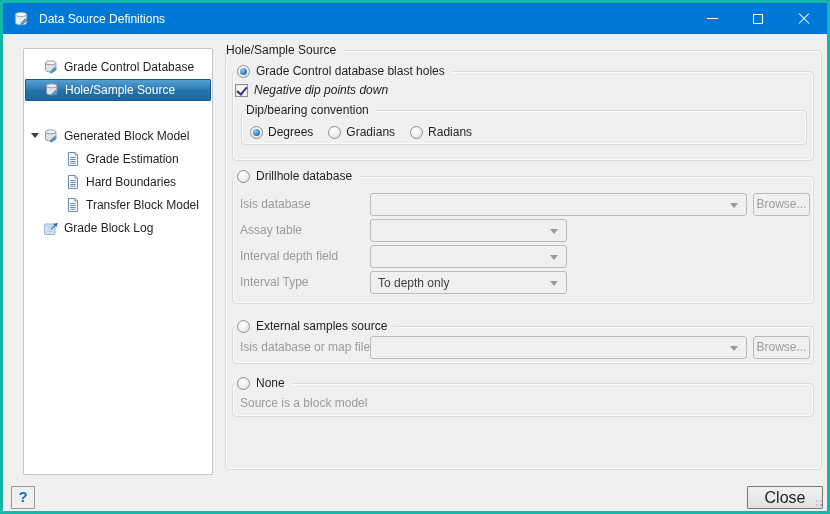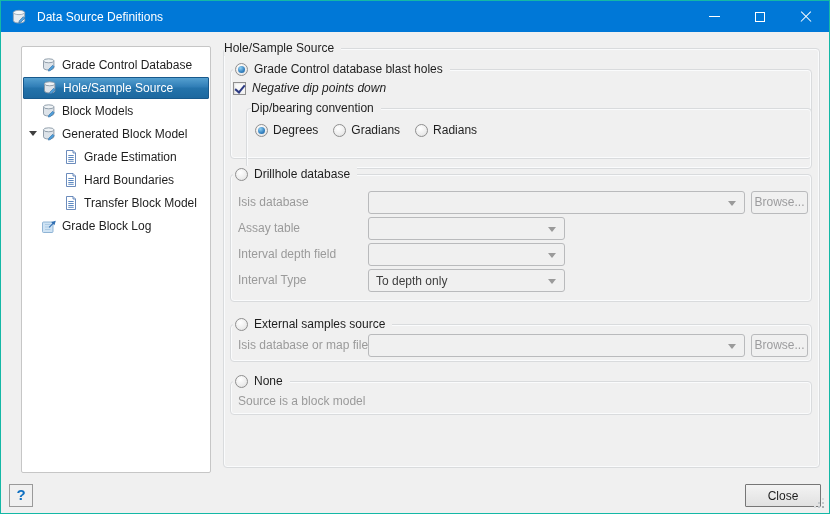--- a/index.html
+++ b/index.html
@@ -1,20 +1,20 @@
 <!DOCTYPE html>
 <html><head>
 <meta charset="utf-8">
 <style>
   html,body { margin:0; padding:0; background:#444; }
   * { box-sizing:border-box; }
   .window {
     position:relative; width:830px; height:514px;
     background:#f0f0f0;
-    border:1px solid #14b8a6;
+    border:3px solid #14b8a6;
     font-family:"Liberation Sans","DejaVu Sans",sans-serif;
     font-size:12px; color:#1e1e1e;
     overflow:hidden;
     padding-left:10px;
   }
   
   .titlebar {
     position:absolute; left:0; top:0; width:100%; height:31px;
     background:#0078d7; display:flex; align-items:center;
   }
@@ -110,21 +110,21 @@
   .help-btn {
     position:absolute; left:8px; top:483px; width:24px; height:23px;
     background:#f0f0f0; border:1px solid #9a9a9a;
     color:#0e6fc1; font-weight:bold; font-size:15px;
     text-align:center; line-height:20px;
   }
   .close-btn {
     position:absolute; left:744px; top:483px; width:76px; height:23px;
     background:linear-gradient(#f3f3f3,#e1e1e1);
     border:1px solid #767676; border-radius:1px;
-    font-family:inherit; font-size:12px; color:#1e1e1e; text-align:center;
+    font-family:inherit; font-size:16px; color:#1e1e1e; text-align:center;
   }
   .grip { position:absolute; right:5px; bottom:5px; width:12px; height:12px; }
   .grip::after {
     content:""; position:absolute; right:0; bottom:0; width:2px; height:2px; background:#a8adb2;
     box-shadow:-4px 0 0 #c4c8cc, 0 -4px 0 #c4c8cc, -8px 0 0 #dadddf, 0 -8px 0 #dadddf, -4px -4px 0 #c4c8cc;
   }
 </style>
 </head>
 <body>
 
@@ -163,28 +163,20 @@
 
     <div class="trow ind0 sel" style="top:30px">
       <svg class="ticon" viewBox="0 0 16 16">
         <path d="M2.5 3.8 v7 c0 1.4 2.4 2.2 5.2 2.2 s5.2 -.8 5.2 -2.2 v-7" fill="#dde3e9" stroke="#8795a3" stroke-width="0.9"></path>
         <ellipse cx="7.7" cy="3.8" rx="5.2" ry="2" fill="#eff3f6" stroke="#8795a3" stroke-width="0.9"></ellipse>
         <path d="M9.4 13.6 l-2 .5 .5 -2 3.8 -3.8 1.5 1.5 z" fill="#4f9fd9" stroke="#2e6da7" stroke-width="0.6"></path>
       </svg>
       <span class="tlabel">Hole/Sample Source</span>
     </div>
 
-    <div class="trow ind0" style="top:53px">
-      <svg class="ticon" viewBox="0 0 16 16">
-        <path d="M2.5 3.8 v7 c0 1.4 2.4 2.2 5.2 2.2 s5.2 -.8 5.2 -2.2 v-7" fill="#dde3e9" stroke="#8795a3" stroke-width="0.9"></path>
-        <ellipse cx="7.7" cy="3.8" rx="5.2" ry="2" fill="#eff3f6" stroke="#8795a3" stroke-width="0.9"></ellipse>
-        <path d="M9.4 13.6 l-2 .5 .5 -2 3.8 -3.8 1.5 1.5 z" fill="#4f9fd9" stroke="#2e6da7" stroke-width="0.6"></path>
-      </svg>
-      <span class="tlabel">Block Models</span>
-    </div>
 
     <div class="trow ind0" style="top:76px">
       <span class="expander"></span>
       <svg class="ticon" viewBox="0 0 16 16">
         <path d="M2.5 3.8 v7 c0 1.4 2.4 2.2 5.2 2.2 s5.2 -.8 5.2 -2.2 v-7" fill="#dde3e9" stroke="#8795a3" stroke-width="0.9"></path>
         <ellipse cx="7.7" cy="3.8" rx="5.2" ry="2" fill="#eff3f6" stroke="#8795a3" stroke-width="0.9"></ellipse>
         <path d="M9.4 13.6 l-2 .5 .5 -2 3.8 -3.8 1.5 1.5 z" fill="#4f9fd9" stroke="#2e6da7" stroke-width="0.6"></path>
       </svg>
       <span class="tlabel">Generated Block Model</span>
     </div>
@@ -233,21 +225,21 @@
 
     <div class="gbox" style="left:6px; top:20px; width:582px; height:90px;">
       <span class="gcap" style="left:2px;">
         <span class="radio sel"></span>
         <span class="dlabel">Grade Control database blast holes</span>
       </span>
       <div style="position:absolute; left:2px; top:11px; display:flex; align-items:center; gap:6px;font-style:italic;">
         <span class="checkbox checked"></span>
         <span class="dlabel">Negative dip points down</span>
       </div>
-      <div class="gbox" style="left:15px; top:38px; width:566px; height:61px;">
+      <div class="gbox" style="left:8px; top:38px; width:566px; height:35px;">
         <span class="gcap gcap-textonly" style="left:4px;">
           <span class="dlabel">Dip/bearing convention</span>
         </span>
         <div style="position:absolute; left:8px; top:14px; display:flex; align-items:flex-start; gap:15px;">
           <span class="opt">
             <span class="radio sel"></span>
             <span class="dlabel">Degrees</span>
           </span>
           <span class="opt">
             <span class="radio"></span>

